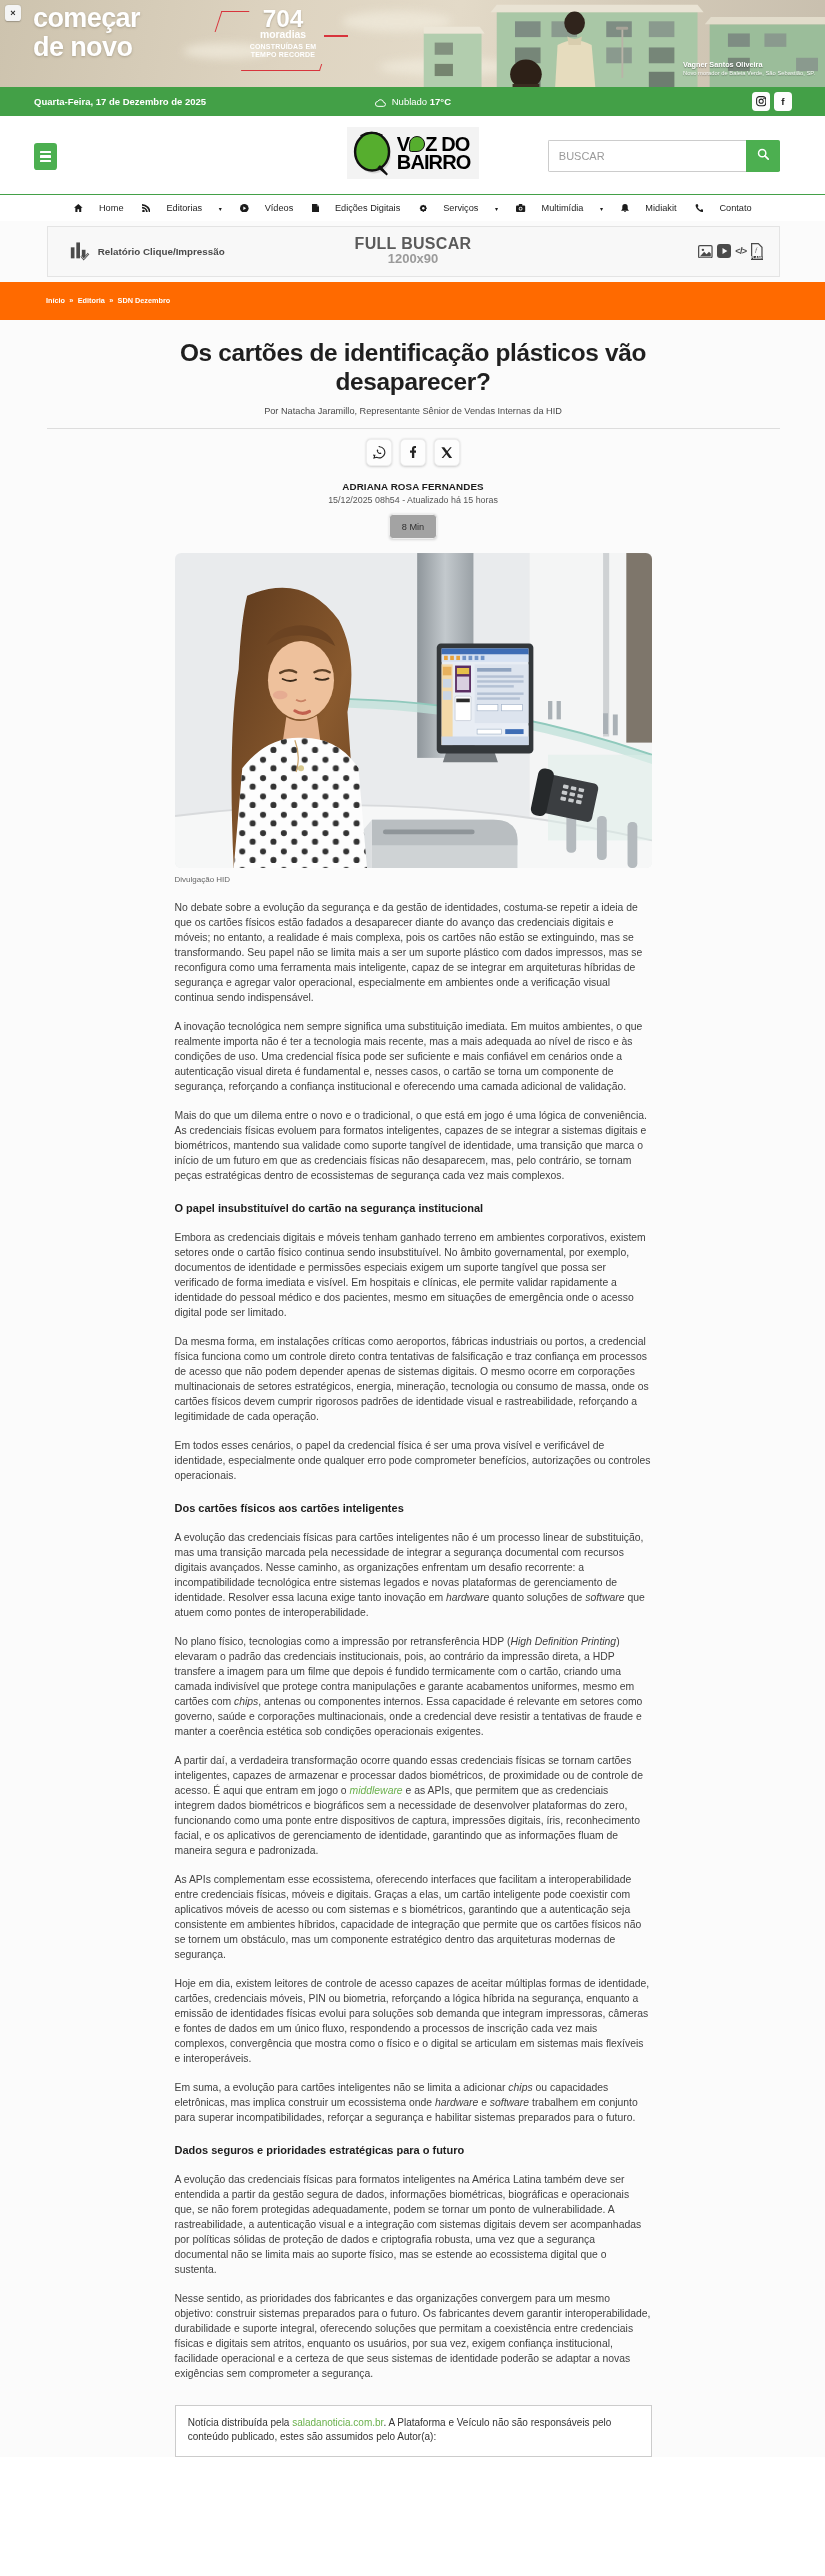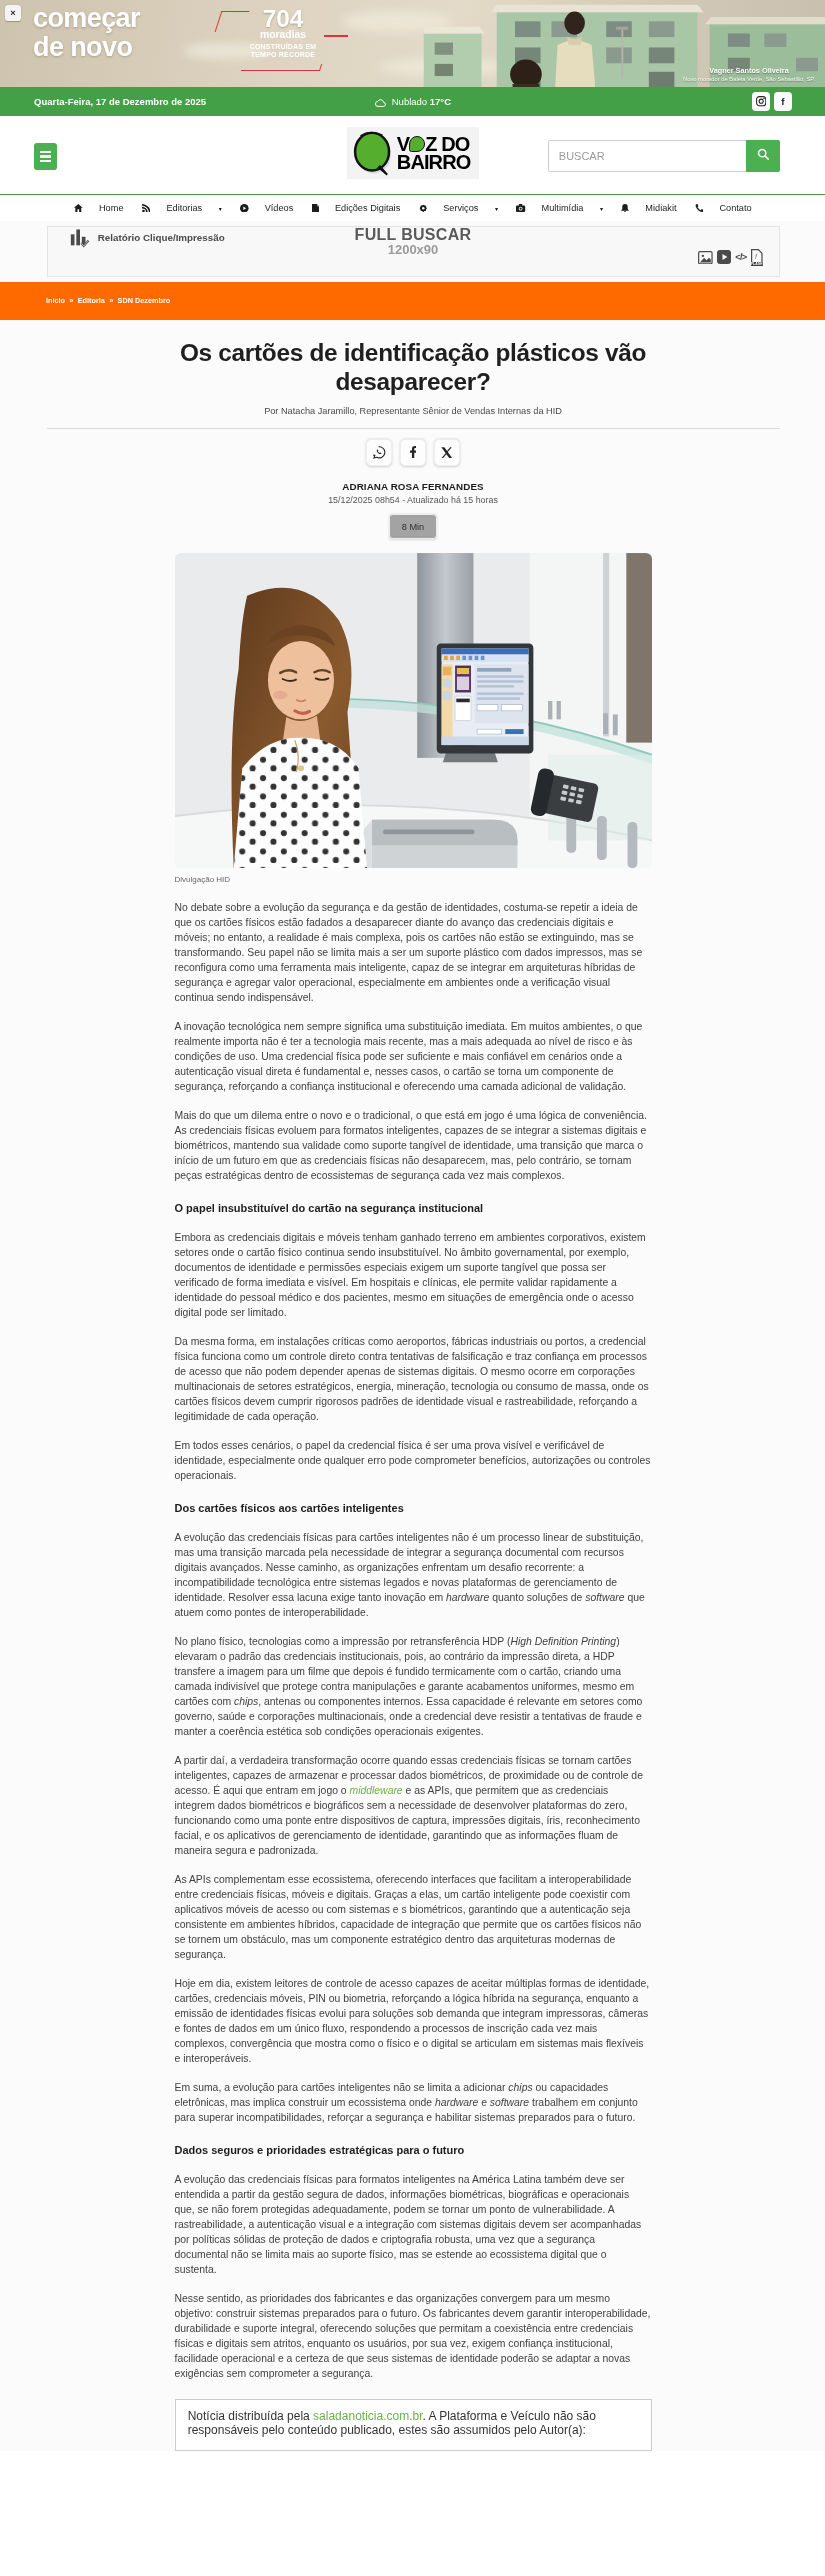--- a/index.html
+++ b/index.html
@@ -18,21 +18,21 @@
     font-size:27px; line-height:29px; letter-spacing:-0.6px; text-shadow:0 0.6px 2.4px rgba(90,80,60,.35); }
   .ad-stat { position:absolute; left:237px; top:7.3px; width:92px; text-align:center; color:#fff; }
   .ad-stat .num { font-size:24.4px; font-weight:800; line-height:23px; text-shadow:0 0.6px 1.8px rgba(90,80,60,.4); }
   .ad-stat .unit { font-size:10.4px; font-weight:700; line-height:10.4px; }
   .ad-stat .cap { font-size:7px; font-weight:800; line-height:8px; margin-top:2.4px; letter-spacing:0.2px; }
   .red-l1 { position:absolute; left:218px; top:11px; width:28px; height:21px;
     border-left:1.8px solid #d8343c; border-top:1.8px solid #d8343c; transform:skewX(-18deg); }
   .red-l2 { position:absolute; left:324px; top:35px; width:24.4px; height:1.8px; background:#d8343c; }
   .red-l3 { position:absolute; left:242px; top:64px; width:79px; height:7.3px;
     border-bottom:1.8px solid #d8343c; border-right:1.8px solid #d8343c; transform:skewX(-18deg); }
-  .ad-credit { position:absolute; right:11px; top:67px; text-align:center; color:#fff; }
+  .ad-credit { position:absolute; right:11px; top:61px; text-align:left; color:#fff; }
   .ad-credit .nm { font-size:7.3px; font-weight:800; line-height:8.6px; text-shadow:0 0.6px 1.2px rgba(0,0,0,.4); }
   .ad-credit .sub { font-size:5.8px; opacity:.9; text-shadow:0 0.6px 1.2px rgba(0,0,0,.4); }
 
   
   .topbar { height:29px; background:#43a047; color:#fff; position:relative;
     display:flex; align-items:center; padding:0 34px; }
   .topbar .date { font-size:9.5px; font-weight:600; }
   .topbar .weather { position:absolute; left:0; right:0; text-align:center; font-size:9.5px; }
   .topbar .weather b { font-weight:800;text-align:center; }
   .topbar .weather svg { vertical-align:-1.8px; margin-right:3.1px; }
@@ -60,21 +60,21 @@
 
   
   .nav { height:26px; background:#fff; display:flex; justify-content:center; align-items:center; gap:18.3px; }
   .nav a { text-decoration:none; color:#1d1d1d; font-size:9.2px; display:flex; align-items:center; gap:16px; }
   .nav svg { flex:none; }
   .caret { font-size:6.1px; color:#1d1d1d; margin-left:0.6px; }
 
   
   .ad-slot-wrap { padding-top:4.9px; background:#fbfbfb; }
   .ad-slot { width:733px; height:51px; margin:0 auto; background:#f8f8f8; border:0.6px solid #e4e4e4;
-    position:relative; display:flex; align-items:flex-start;flex-direction:column; }
+    position:relative; display:flex; align-items:center; }
   .slot-report { display:flex; align-items:center; gap:7.3px; margin-left:21px; cursor:pointer;
     color:#4a4a4a; font-size:9.8px; font-weight:700; }
   .slot-center { position:absolute; left:0; right:0; text-align:center; color:#5a5a5a; }
   .slot-center .t1 { font-size:16px; font-weight:800; letter-spacing:0.3px; line-height:16px; }
   .slot-center .t2 { font-size:13px; font-weight:700; color:#9a9a9a; line-height:14.7px; }
   .slot-icons { margin-left:auto; margin-right:16px; display:flex; gap:4.3px; align-items:center; z-index:1; }
   .slot-icons .code { font-weight:800; font-size:9.2px; color:#4a4a4a; letter-spacing:-0.6px; }
   .flash-ic { position:relative; text-align:center; }
   .flash-ic .fl { position:absolute; left:0; right:0; bottom:-0.6px; background:#3f3f3f; color:#fff;
     font-size:3.4px; font-weight:800; line-height:4.3px; }
@@ -105,22 +105,22 @@
   .a-figure { width:477px; margin:13.4px auto 0; }
   .a-figure svg.photo { display:block; border-radius:6.1px; }
   .a-caption { font-size:8px; color:#666; margin-top:7.3px; }
   .a-body { width:477px; margin:16px auto 0; color:#3f3f3f; font-size:10.4px; line-height:15px; }
   .a-body p { margin:0 0 14px; }
   .a-body h2 { font-size:11px; line-height:14.7px; color:#1d1d1d; margin:18.3px 0 14px; font-weight:800; }
   .a-body .it { font-style:italic; }
   .a-body a.green-link { color:#6ab04c; text-decoration:none; }
 
   
-  .disclaimer { width:477px; margin:18px auto 0; background:#fff; border:0.6px solid #ccc;
-    padding:10.4px 12.2px 13.4px; font-size:12px; line-height:13.4px; color:#333; }
+  .disclaimer { width:477px; margin:24px auto 0; background:#fff; border:0.6px solid #ccc;
+    padding:10.4px 12.2px 13.4px; font-size:10px; line-height:13.4px; color:#333; }
   .disclaimer a { color:#6ab04c; text-decoration:none; }
 </style>
 </head>
 <body>
 
 <div class="page">
 
   <div class="ad-banner">
     <div class="ad-cloud" style="left:342px;top:11px;width:110px;height:21px;"></div>
     <div class="ad-cloud" style="left:183px;top:43px;width:86px;height:16px;"></div>

